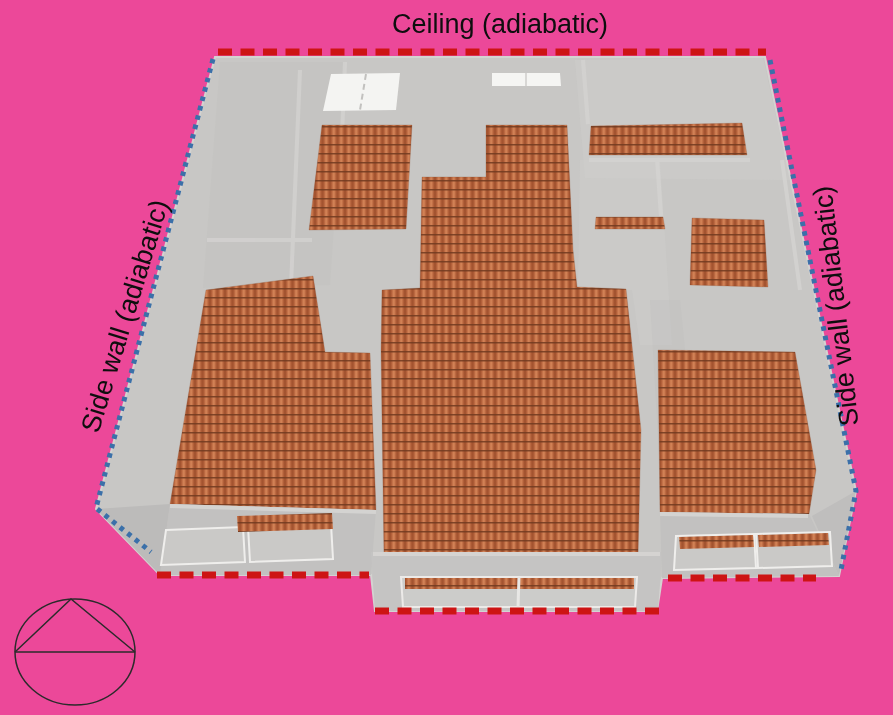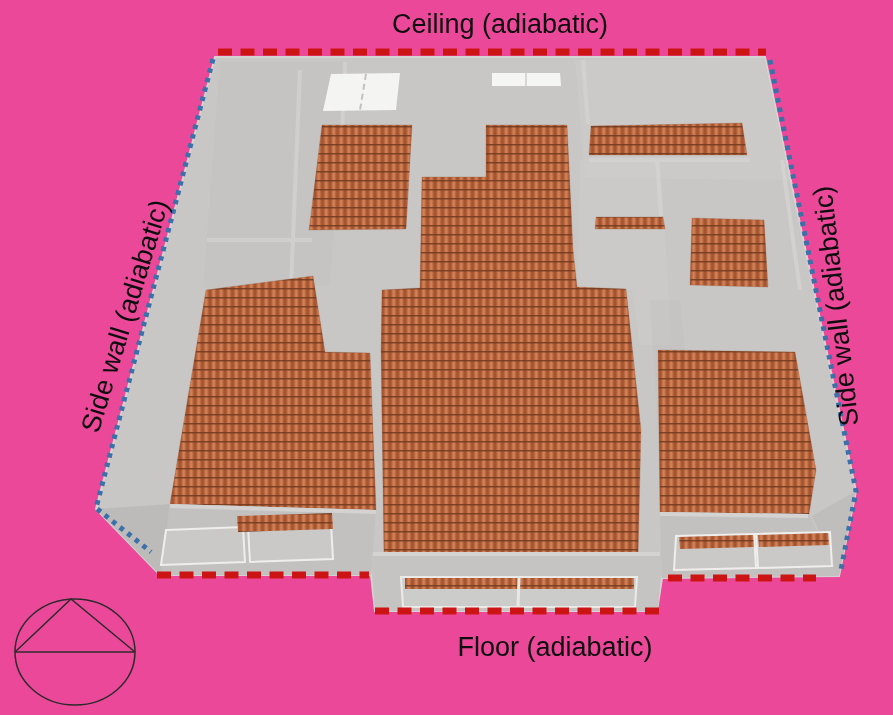--- a/index.html
+++ b/index.html
@@ -107,16 +107,15 @@
     <path d="M770,60 L856,491 L841,570" stroke="#3b70a9" stroke-width="5" stroke-dasharray="4.5 5.2" fill="none"></path>
 
     <g stroke="#2b2b2b" stroke-width="1.5" fill="none">
       <ellipse cx="75" cy="652" rx="60" ry="53"></ellipse>
       <path d="M15,652 L135,652"></path>
       <path d="M15,652 L71,599 L135,652"></path>
     </g>
   </svg>
 
   <div class="ann-label" id="ceiling-label">Ceiling (adiabatic)</div>
-  <div class="ann-label" id="floor-label">Floor (adiabatic)</div>
   <div class="ann-label" id="side-label-left">Side wall (adiabatic)</div>
   <div class="ann-label" id="side-label-right">Side wall (adiabatic)</div>
 </div>
 
 </body></html>

